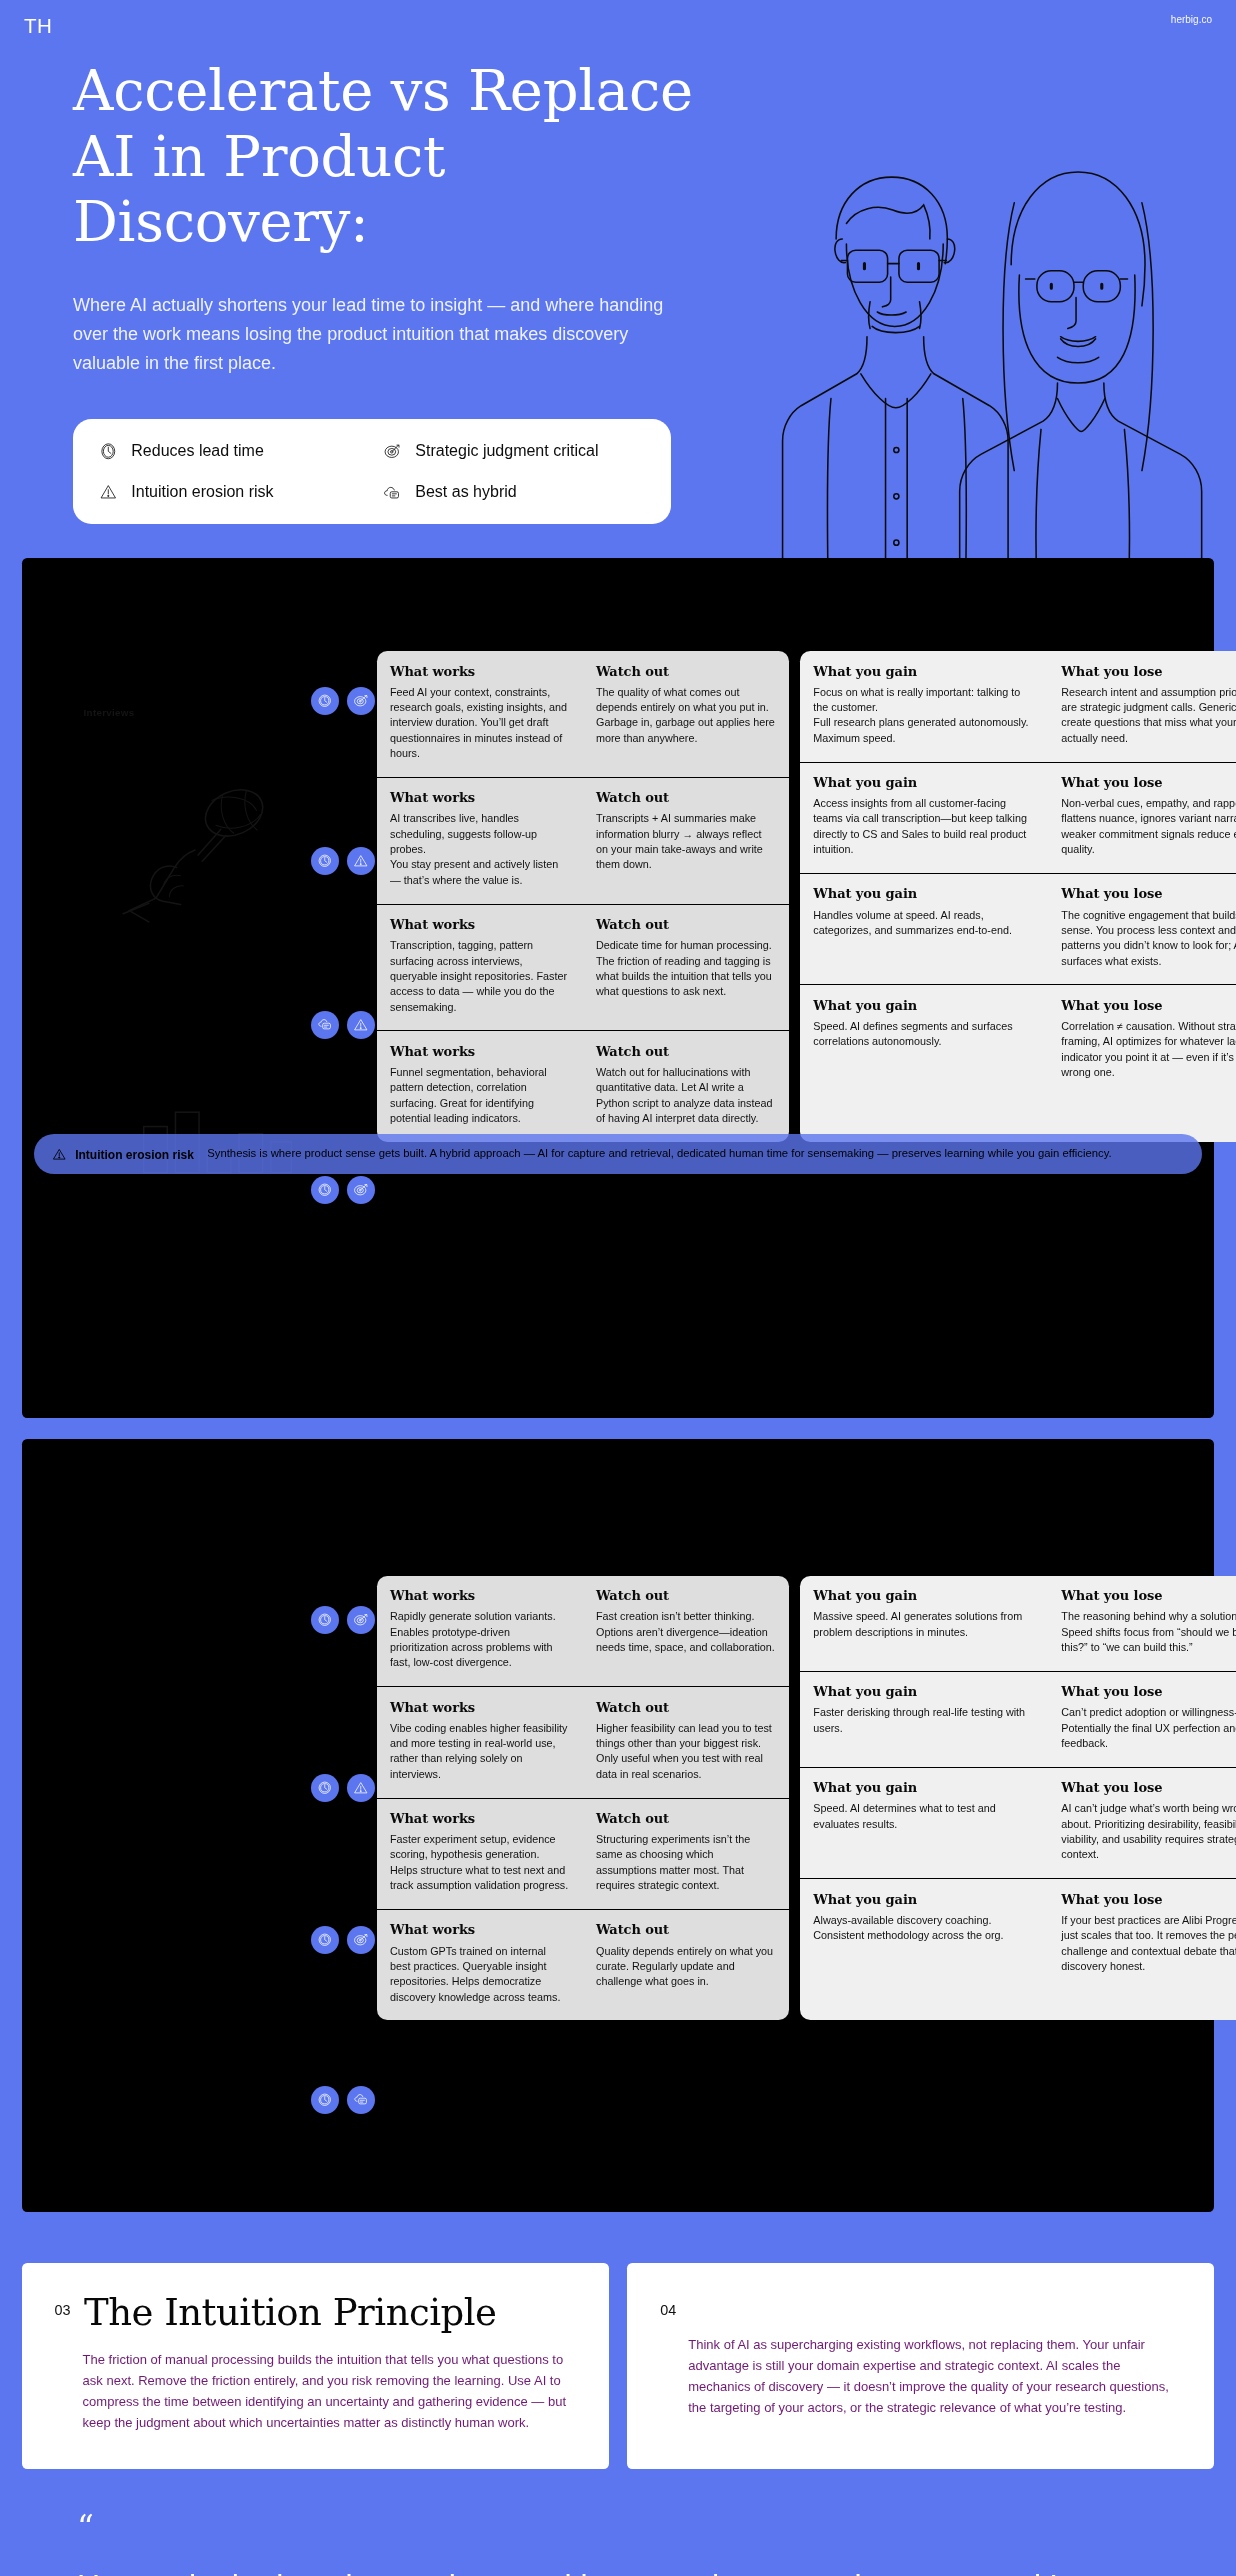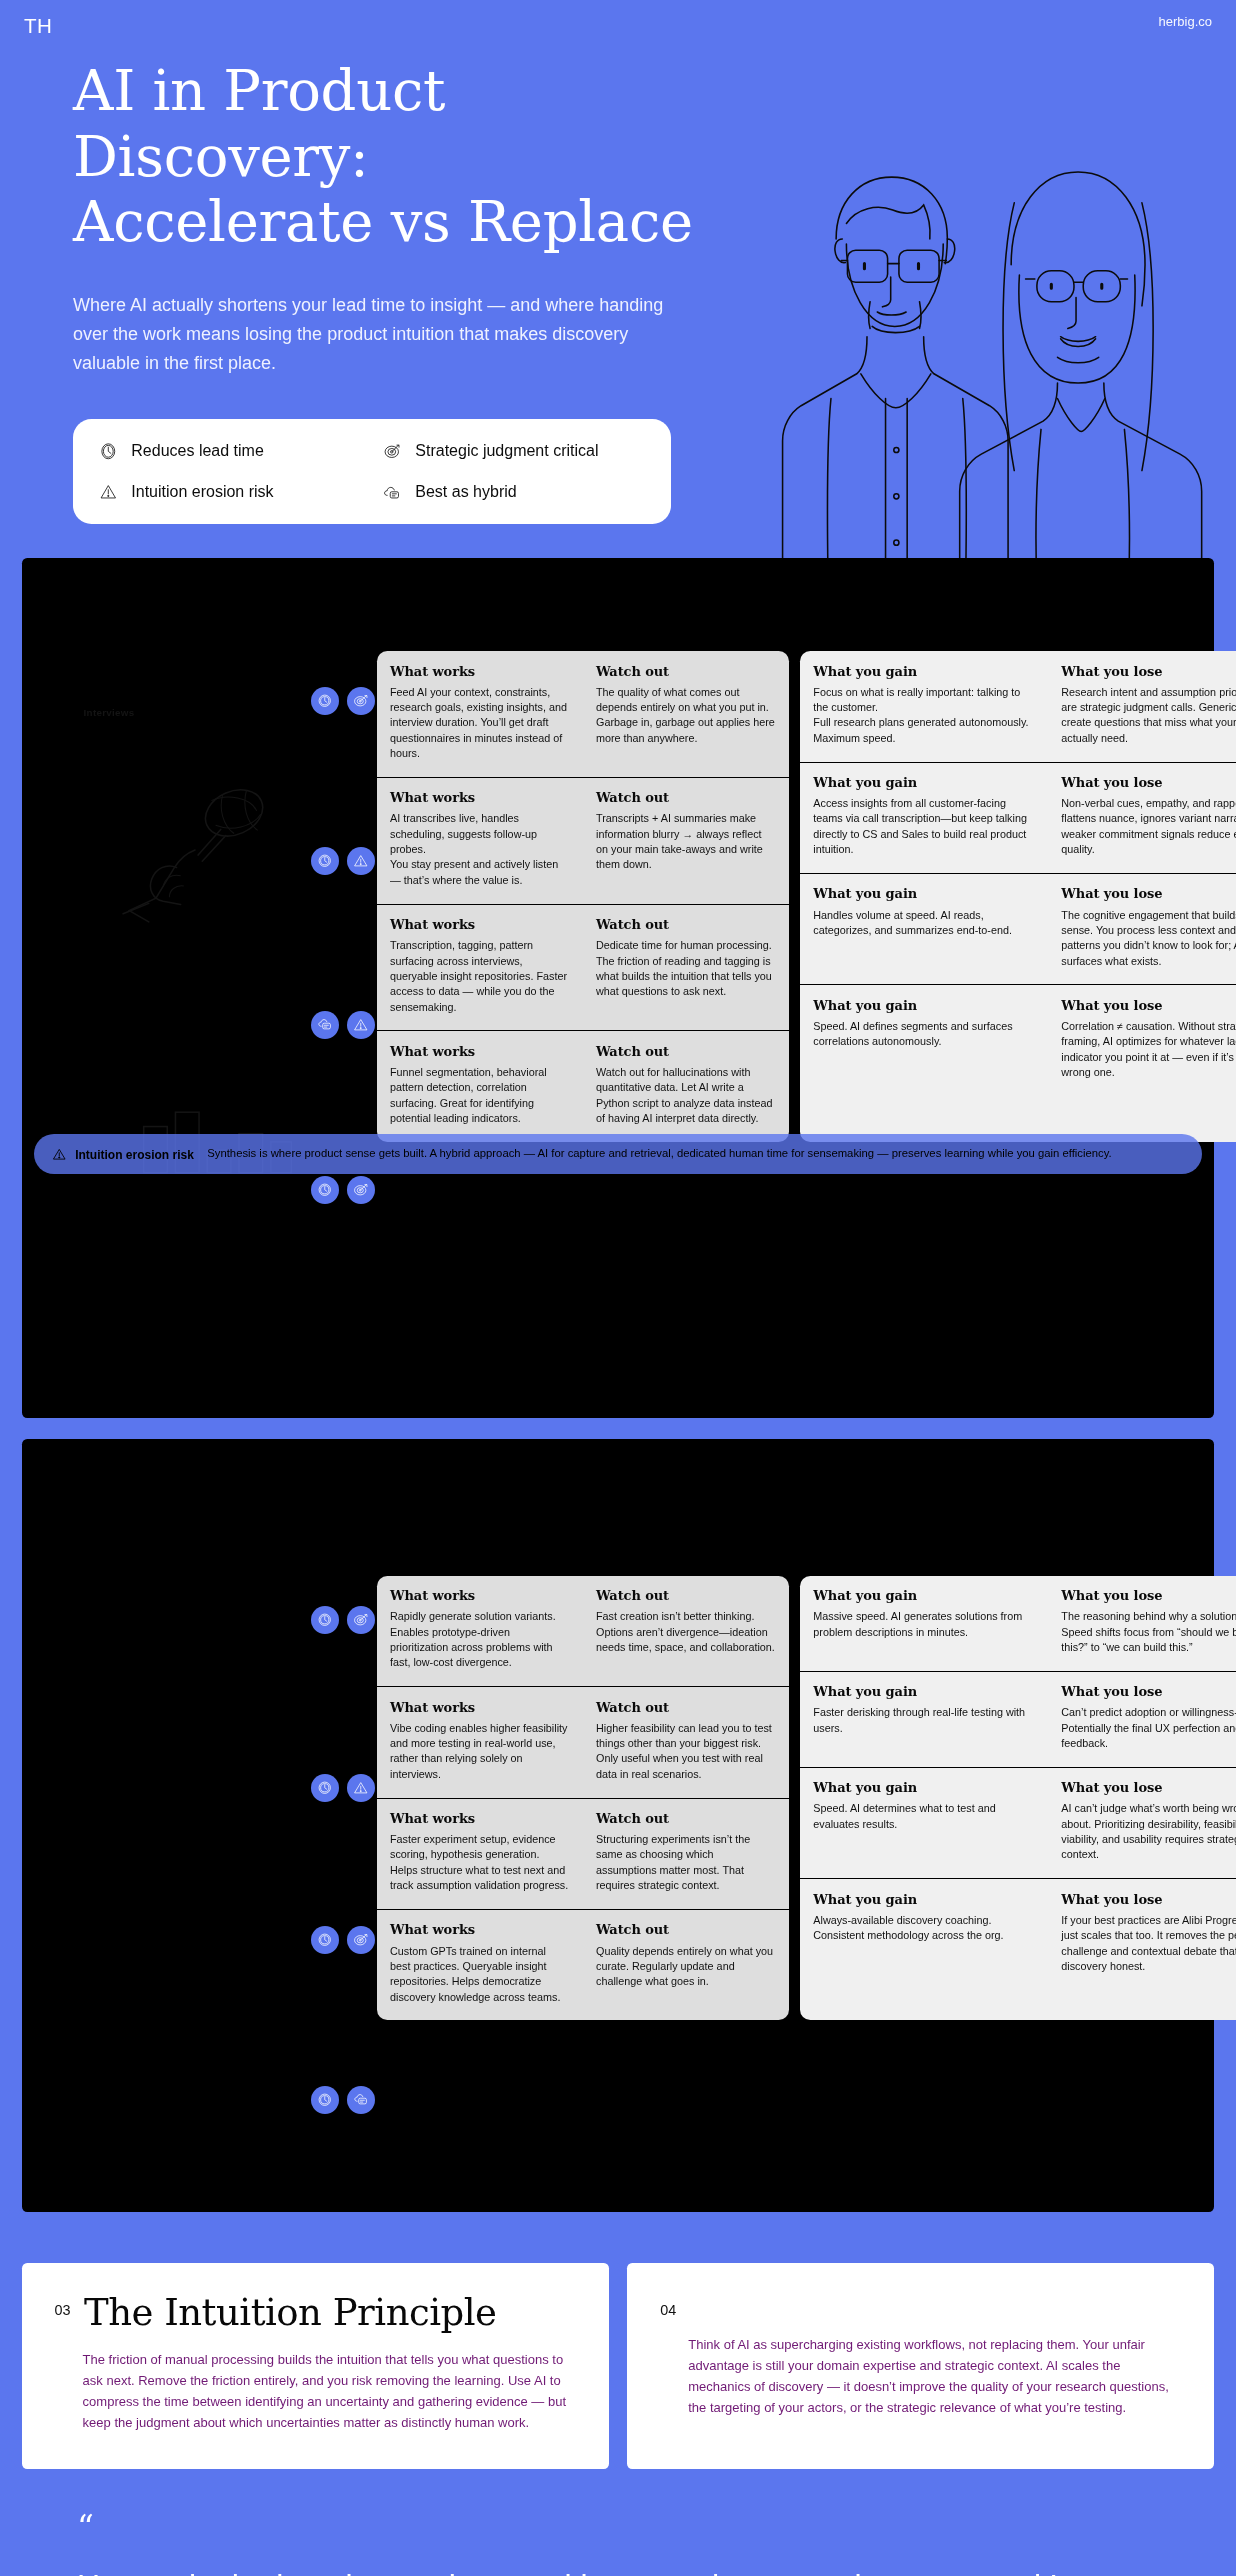--- a/index.html
+++ b/index.html
@@ -7,21 +7,21 @@
   body {
     width: 1236px;
     font-family: "Liberation Sans", sans-serif;
     -webkit-font-smoothing: antialiased;
   }
   .page { width: 1236px; min-height: 2771px; background: #5b76ee; position: relative; overflow: hidden; }
 
   
   .topbar { display: flex; justify-content: space-between; align-items: flex-start; padding: 14.4px 24px 0 24px; }
   .logo-th { color: #ffffff; font-size: 20.6px; letter-spacing: 0.5px; font-family: "Liberation Sans", sans-serif; font-weight: 400; }
-  .site-url { color: #ffffff; font-size: 13px; font-family: "Liberation Sans", sans-serif; opacity: .95; margin-left: 36px; }
+  .site-url { color: #ffffff; font-size: 10px; font-family: "Liberation Sans", sans-serif; opacity: .95; margin-left: 36px; }
 
   .hero { display: flex; padding: 0 24px; position: relative; }
   .hero-left { width: 685px; padding-left: 49px; padding-top: 19.6px; }
   .hero-title {
     font-family: "DejaVu Serif", serif;
     font-weight: 400;
     color: #ffffff;
     font-size: 56px;
     line-height: 1.17;
     letter-spacing: -0.3px;
@@ -130,22 +130,22 @@
 <div class="page">
 
   <div class="topbar">
     <div class="logo-th">TH</div>
     <div class="site-url">herbig.co</div>
   </div>
 
   <div class="hero">
     <div class="hero-left">
       <div class="hero-title">
+        <div>Accelerate vs Replace</div>
         <div>AI in Product Discovery:</div>
-        <div>Accelerate vs Replace</div>
       </div>
       <div class="hero-sub">Where AI actually shortens your lead time to insight — and where handing over the work means losing the product intuition that makes discovery valuable in the first place.</div>
 
       <div class="pill-card">
         <div class="pill">
           <span class="pill-ico">
             <svg width="20.6" height="20.6" viewBox="0 0 40 40" fill="none" stroke="#111" stroke-width="1.6">
               <ellipse cx="20" cy="20" rx="12.5" ry="14.5"></ellipse>
                 <ellipse cx="20" cy="20" rx="9.5" ry="11.5"></ellipse>
               <path d="M20 12v8l5 4" stroke-linecap="round"></path>

